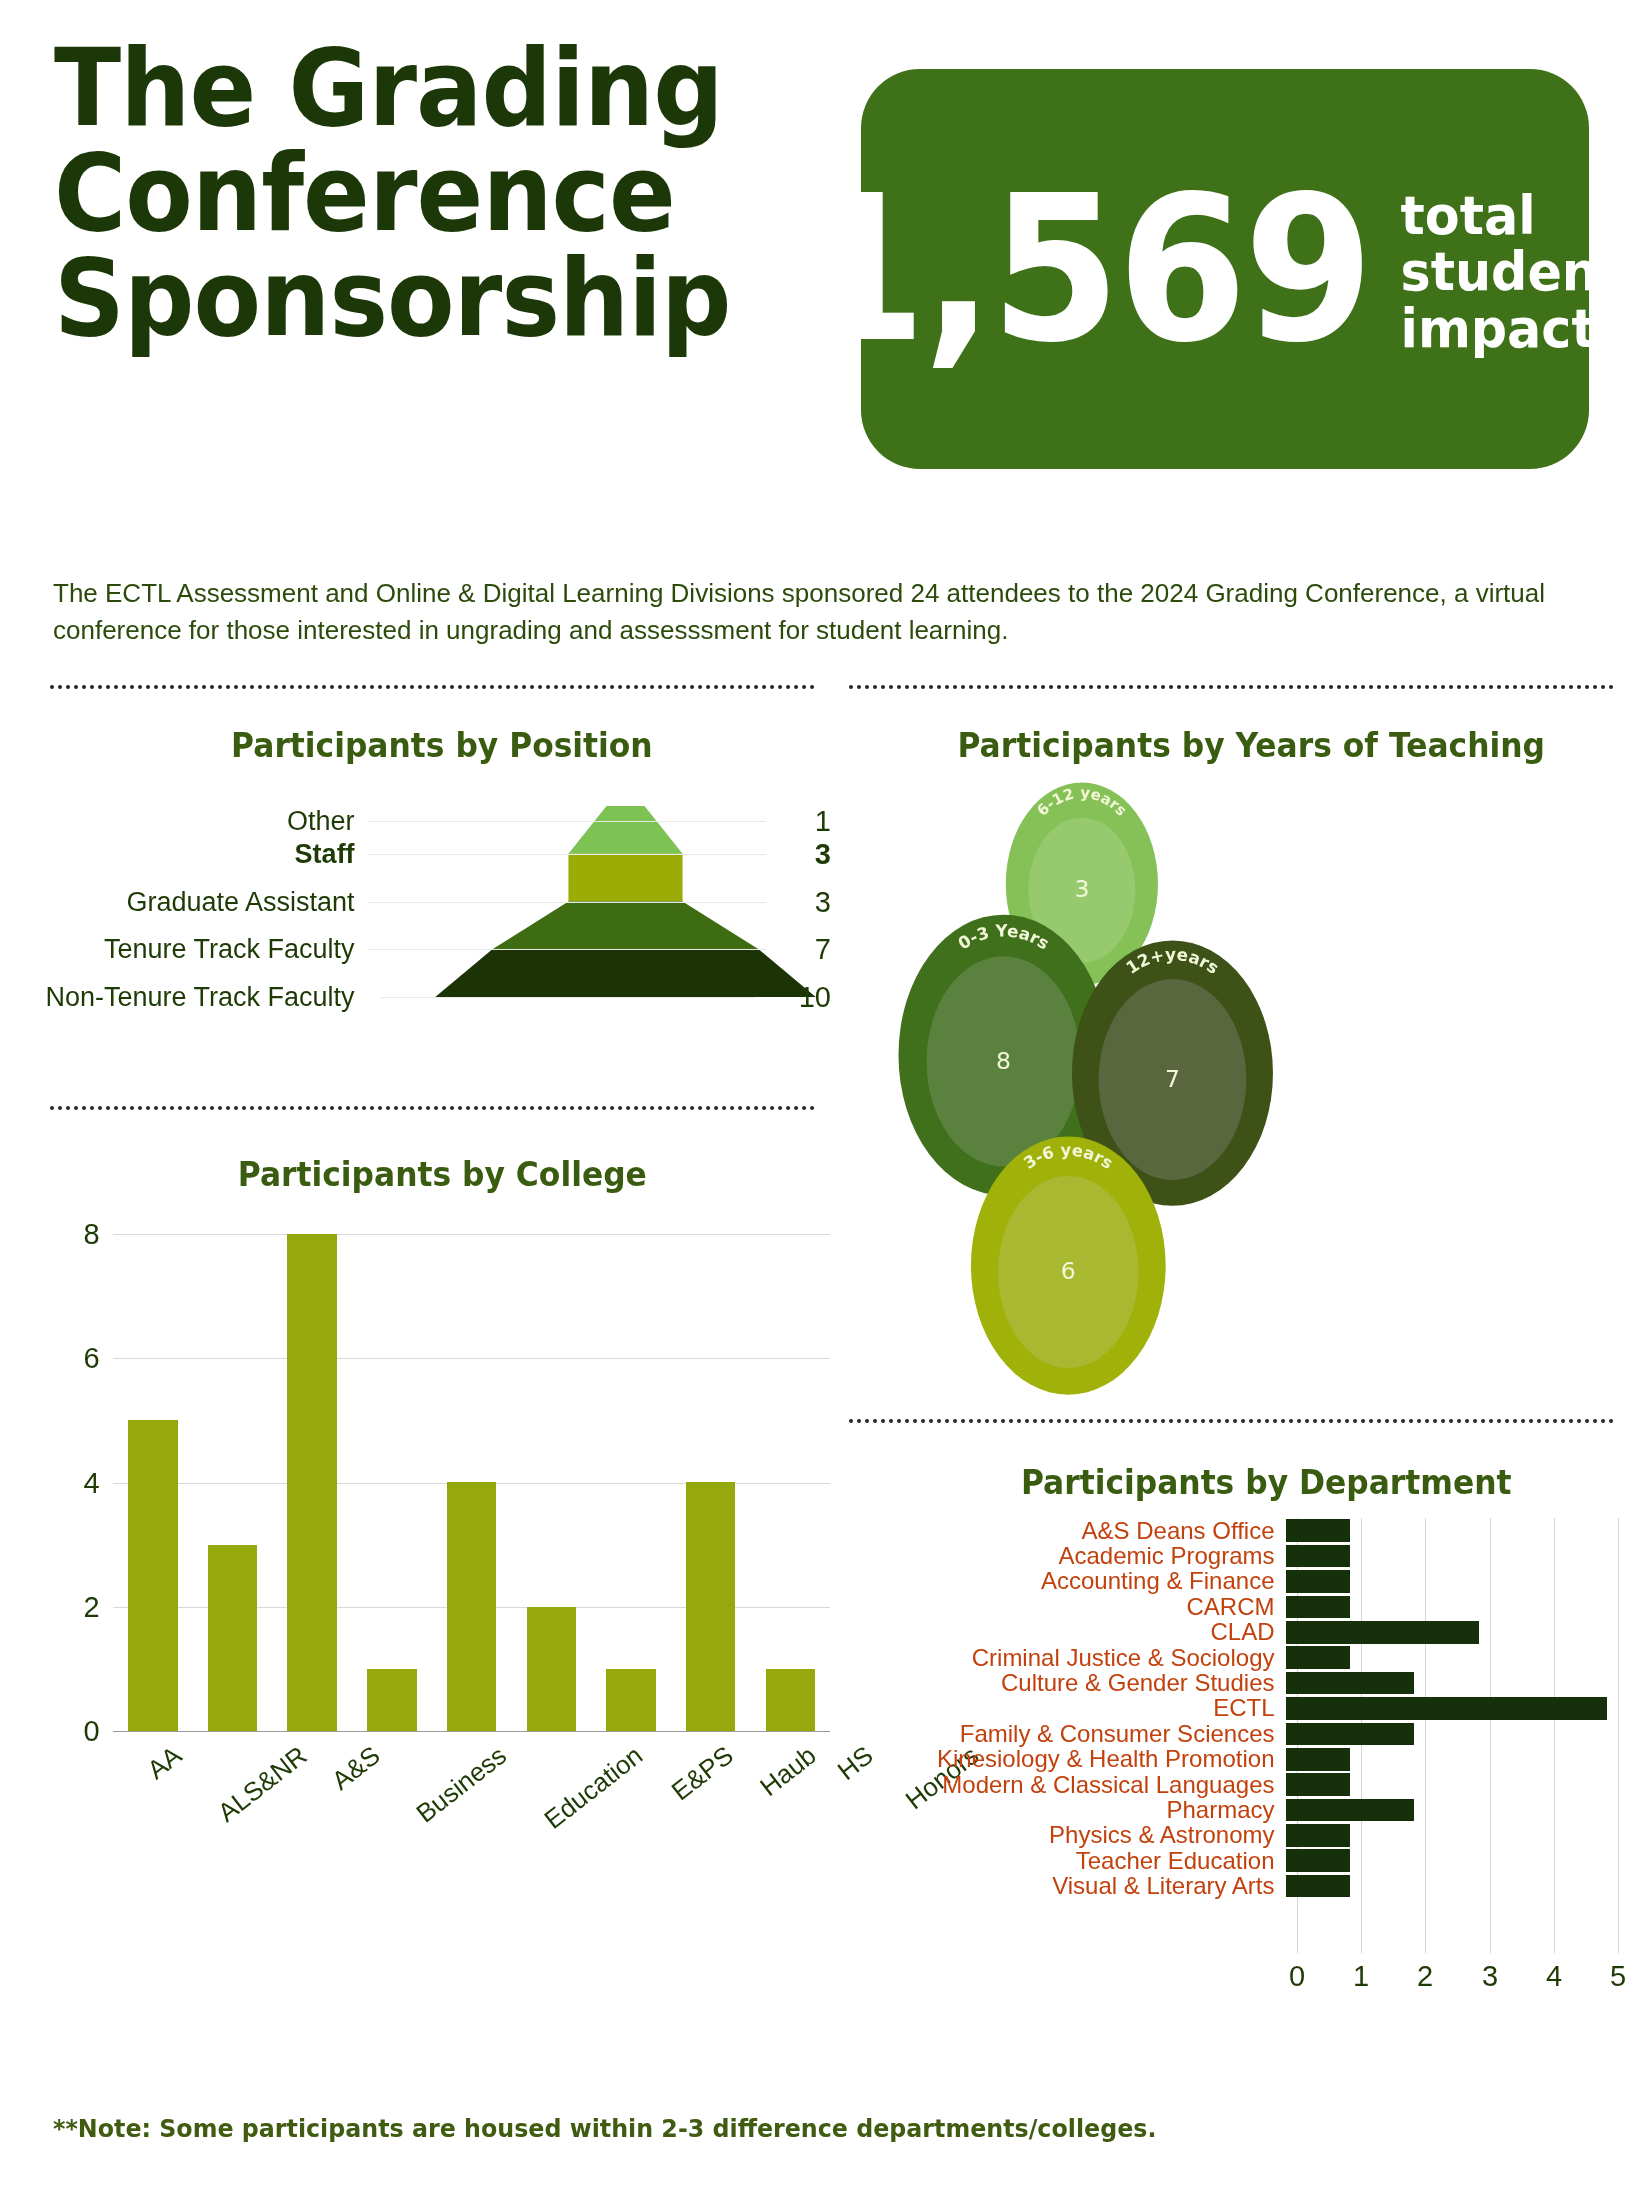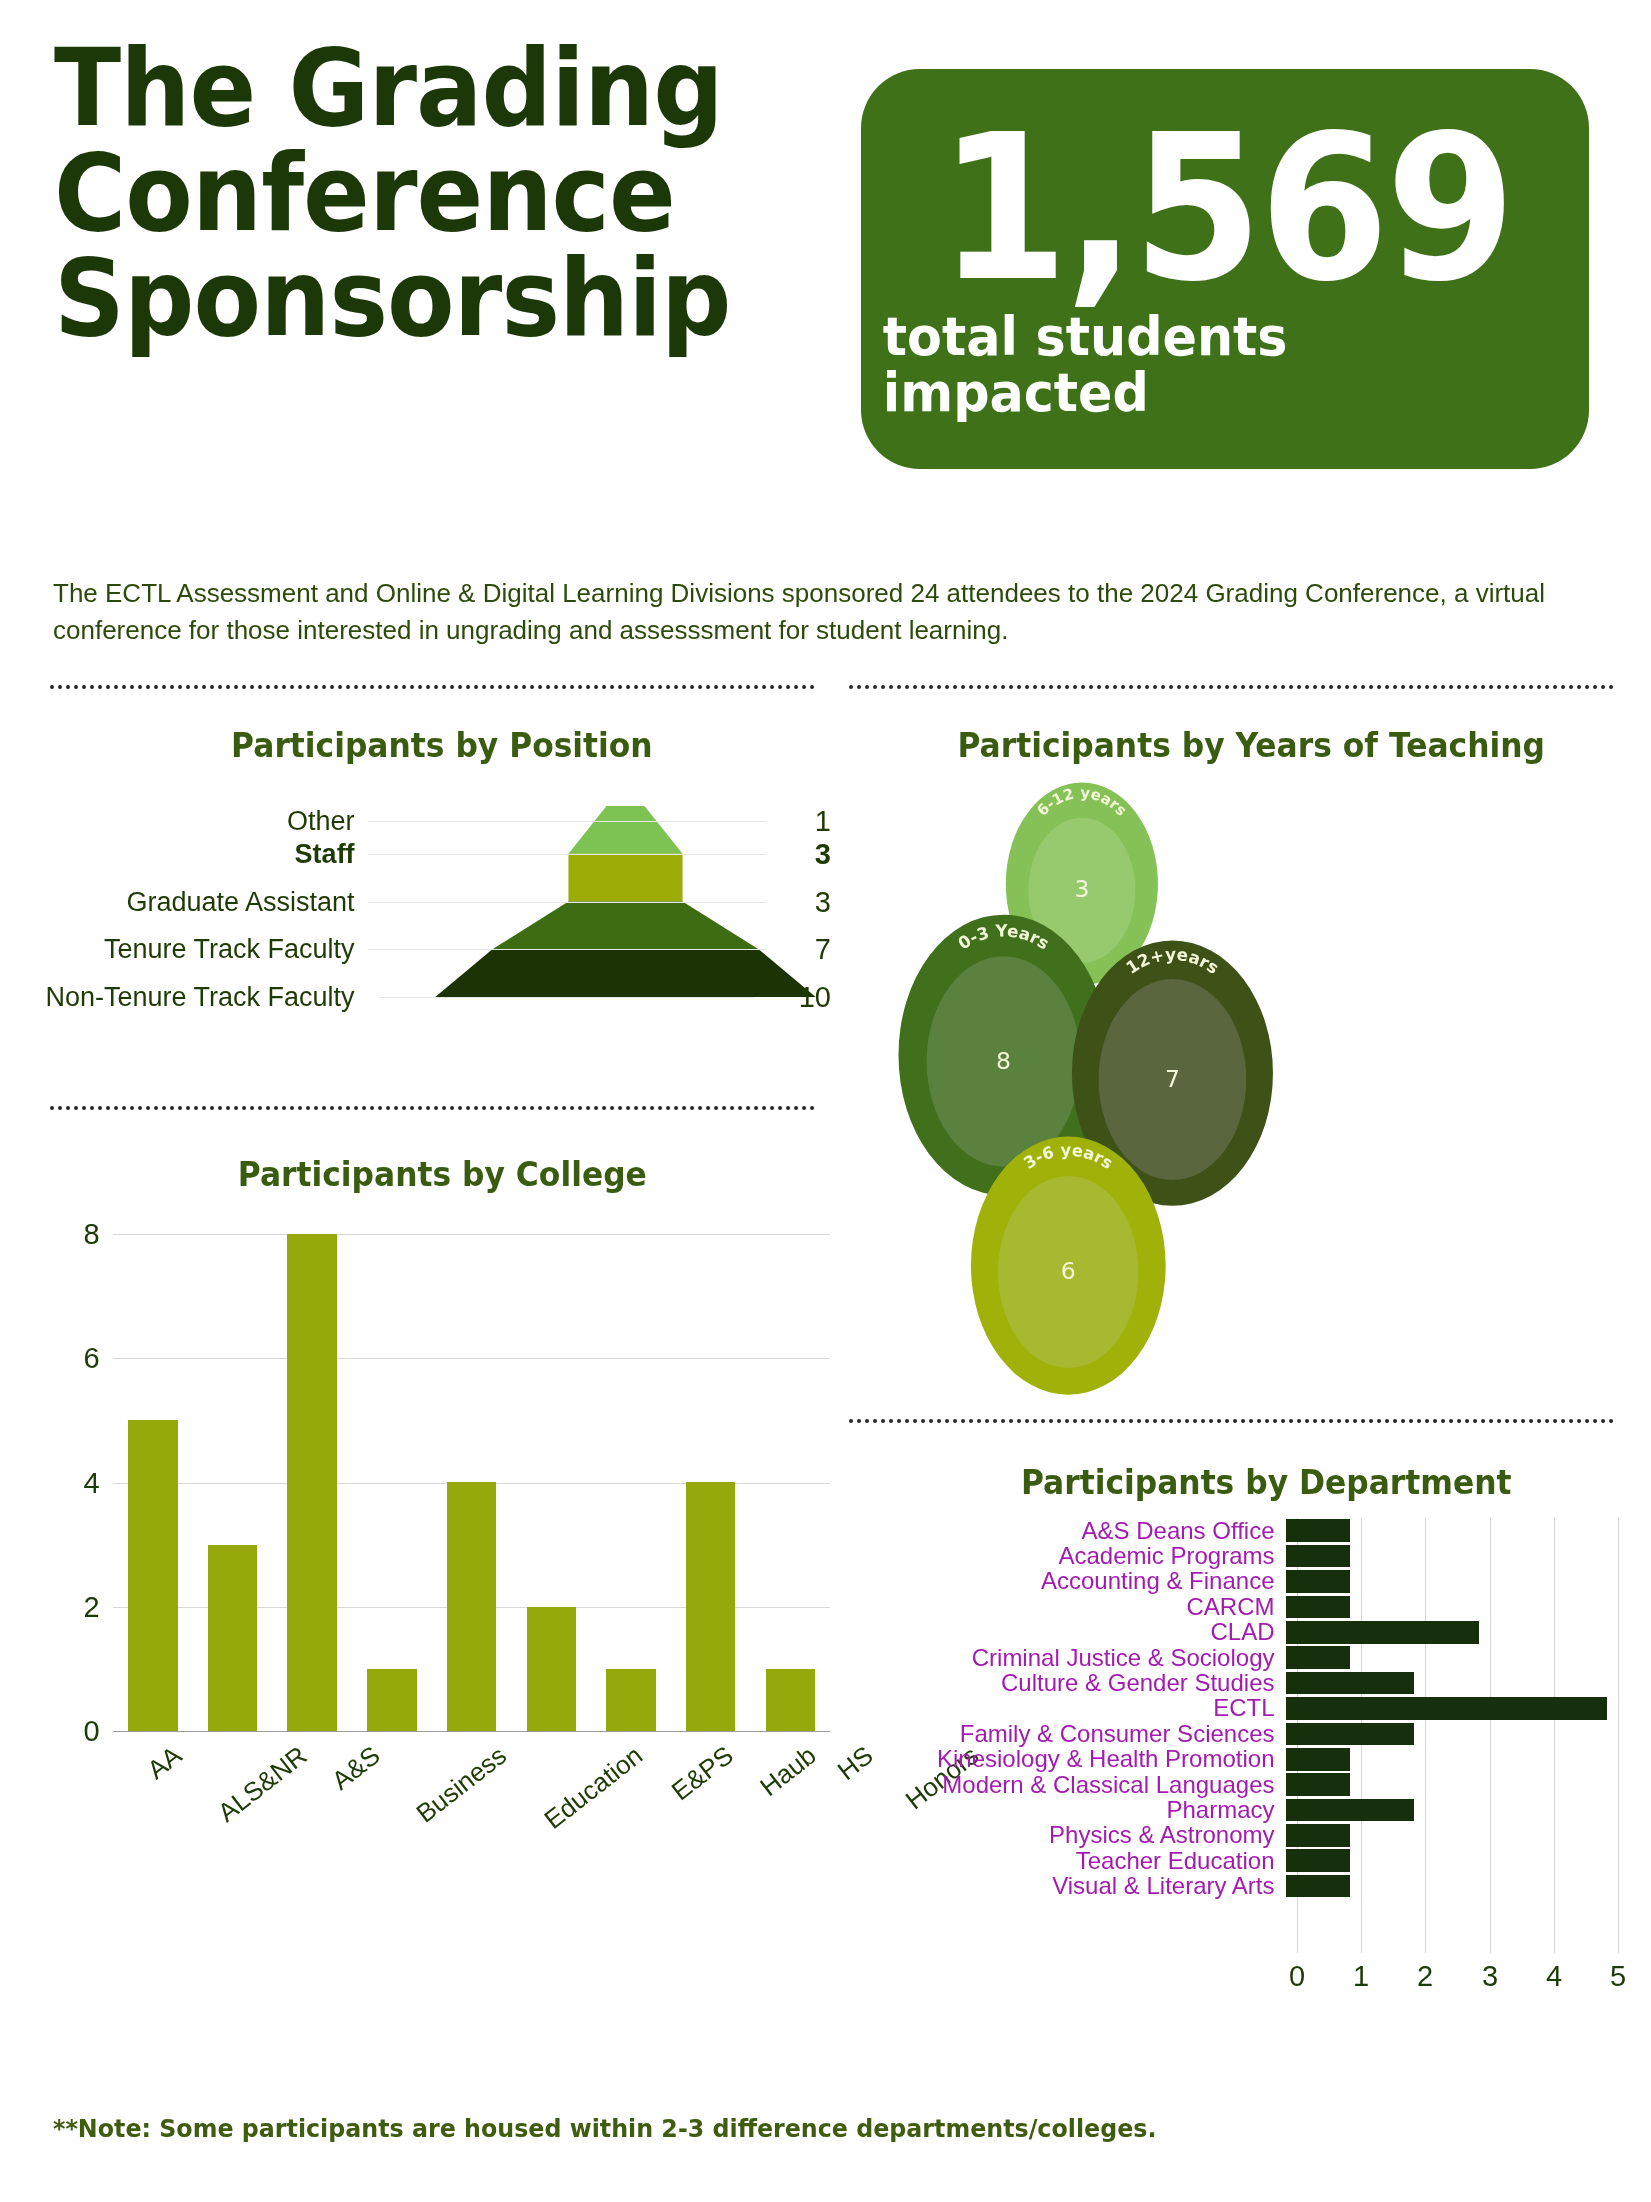--- a/index.html
+++ b/index.html
@@ -22,21 +22,21 @@
     color:#1d3808;
     transform:scaleX(0.92); transform-origin:left top;
   }
   .title .tline { display:block; white-space:nowrap; }
 
   .stat-box {
     position:absolute; left:861px; top:69px;
     width:728px; height:400px;
     background:#3e7118;
     border-radius:59px;
-    display:flex; flex-direction:column;
+    display:flex; flex-direction:row;
     align-items:center; justify-content:center;
   }
   .stat-number {
     font-family:"DejaVu Sans", sans-serif;
     font-weight:bold;
     font-size:201px; line-height:0.92;
     color:#ffffff; letter-spacing:-3.8px;
     transform:scaleX(0.93);
   }
   .stat-caption {
@@ -124,21 +124,21 @@
     font-family:"Liberation Sans", sans-serif;
     margin-left:21px;
   }
 
   
   .dept { position:absolute; left:851px; top:1518px; width:801px; height:507px; }
   .dept-rows { position:absolute; left:0; top:0; width:801px; }
   .d-row { display:flex; align-items:center; height:25.4px; }
   .d-label {
     width:435px; text-align:right; padding-right:11.5px;
-    font-size:24px; color:#a21caf; white-space:nowrap;
+    font-size:24px; color:#c2410c; white-space:nowrap;
     font-family:"Liberation Sans", sans-serif;
   }
   .d-track { position:relative; width:321px; height:100%; }
   .d-bar { position:absolute; left:0; top:1.4px; bottom:1.4px; background:#15300a; }
   .dept-gridlines { position:absolute; left:446px; top:0; width:321px; height:435px; }
   .d-vline { position:absolute; top:0; bottom:0; width:1px; background:#d6d6d6; }
   .dept-xaxis { position:absolute; left:446px; top:442px; width:321px; height:42px; }
   .d-xtick {
     position:absolute; font-size:29px; color:#1e3a05;
     transform:translateX(-50%);

